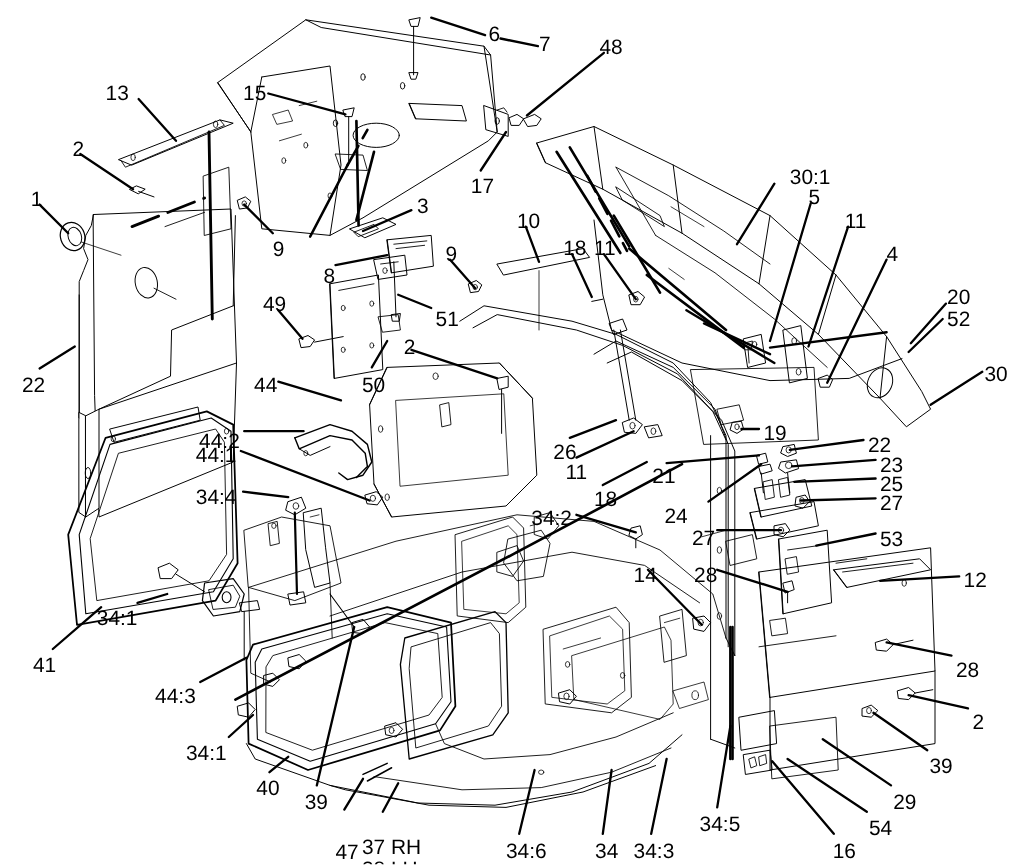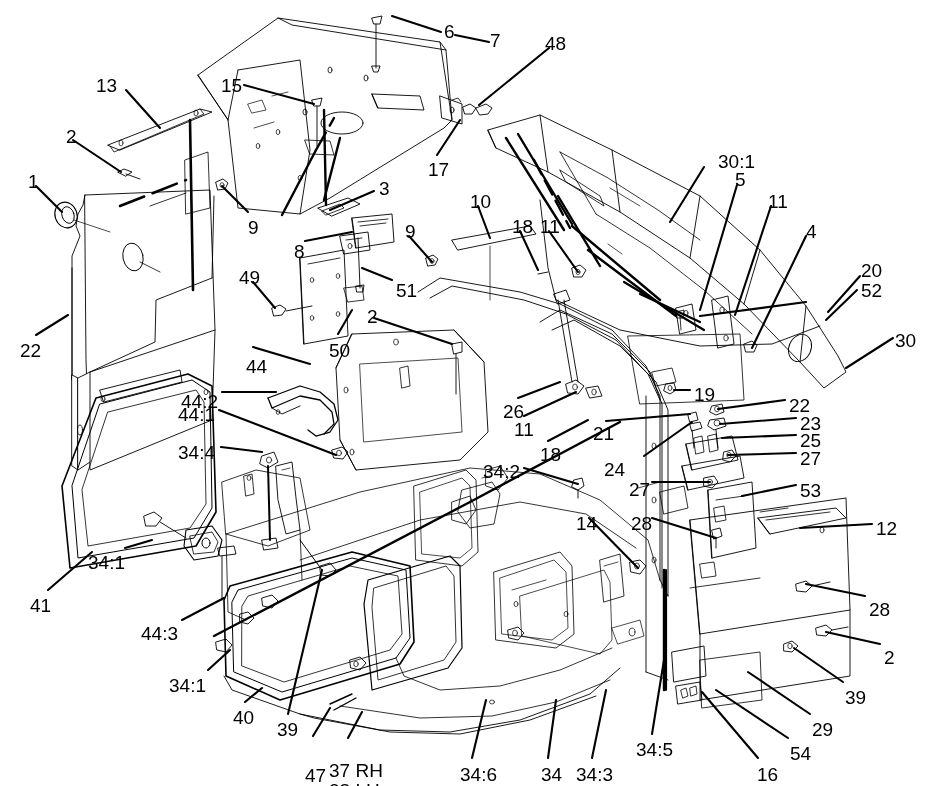--- a/index.html
+++ b/index.html
@@ -485,21 +485,21 @@
       <div class="callout" style="left: 806px; top: 222px;">4</div>
       <div class="callout" style="left: 294px; top: 242px;">8</div>
       <div class="callout" style="left: 861px; top: 261px;">20</div>
       <div class="callout" style="left: 861px; top: 281px;">52</div>
       <div class="callout" style="left: 239px; top: 268px;">49</div>
       <div class="callout" style="left: 396px; top: 281px;">51</div>
       <div class="callout" style="left: 367px; top: 307px;">2</div>
       <div class="callout" style="left: 895px; top: 331px;">30</div>
       <div class="callout" style="left: 20px; top: 341px;">22</div>
       <div class="callout" style="left: 329px; top: 341px;">50</div>
-      <div class="callout" style="left: 246px; top: 341px; margin-top: 16px;">44</div>
+      <div class="callout" style="left: 231px; top: 341px;">44</div>
       <div class="callout" style="left: 181px; top: 392px; text-align: right;">44:2</div>
       <div class="callout" style="left: 694px; top: 385px;">19</div>
       <div class="callout" style="left: 503px; top: 402px;">26</div>
       <div class="callout" style="left: 789px; top: 396px;">22</div>
       <div class="callout" style="left: 178px; top: 405px;">44:1</div>
       <div class="callout" style="left: 800px; top: 414px;">23</div>
       <div class="callout" style="left: 514px; top: 420px;">11</div>
       <div class="callout" style="left: 593px; top: 424px;">21</div>
       <div class="callout" style="left: 800px; top: 431px;">25</div>
       <div class="callout" style="left: 178px; top: 443px;">34:4</div>

